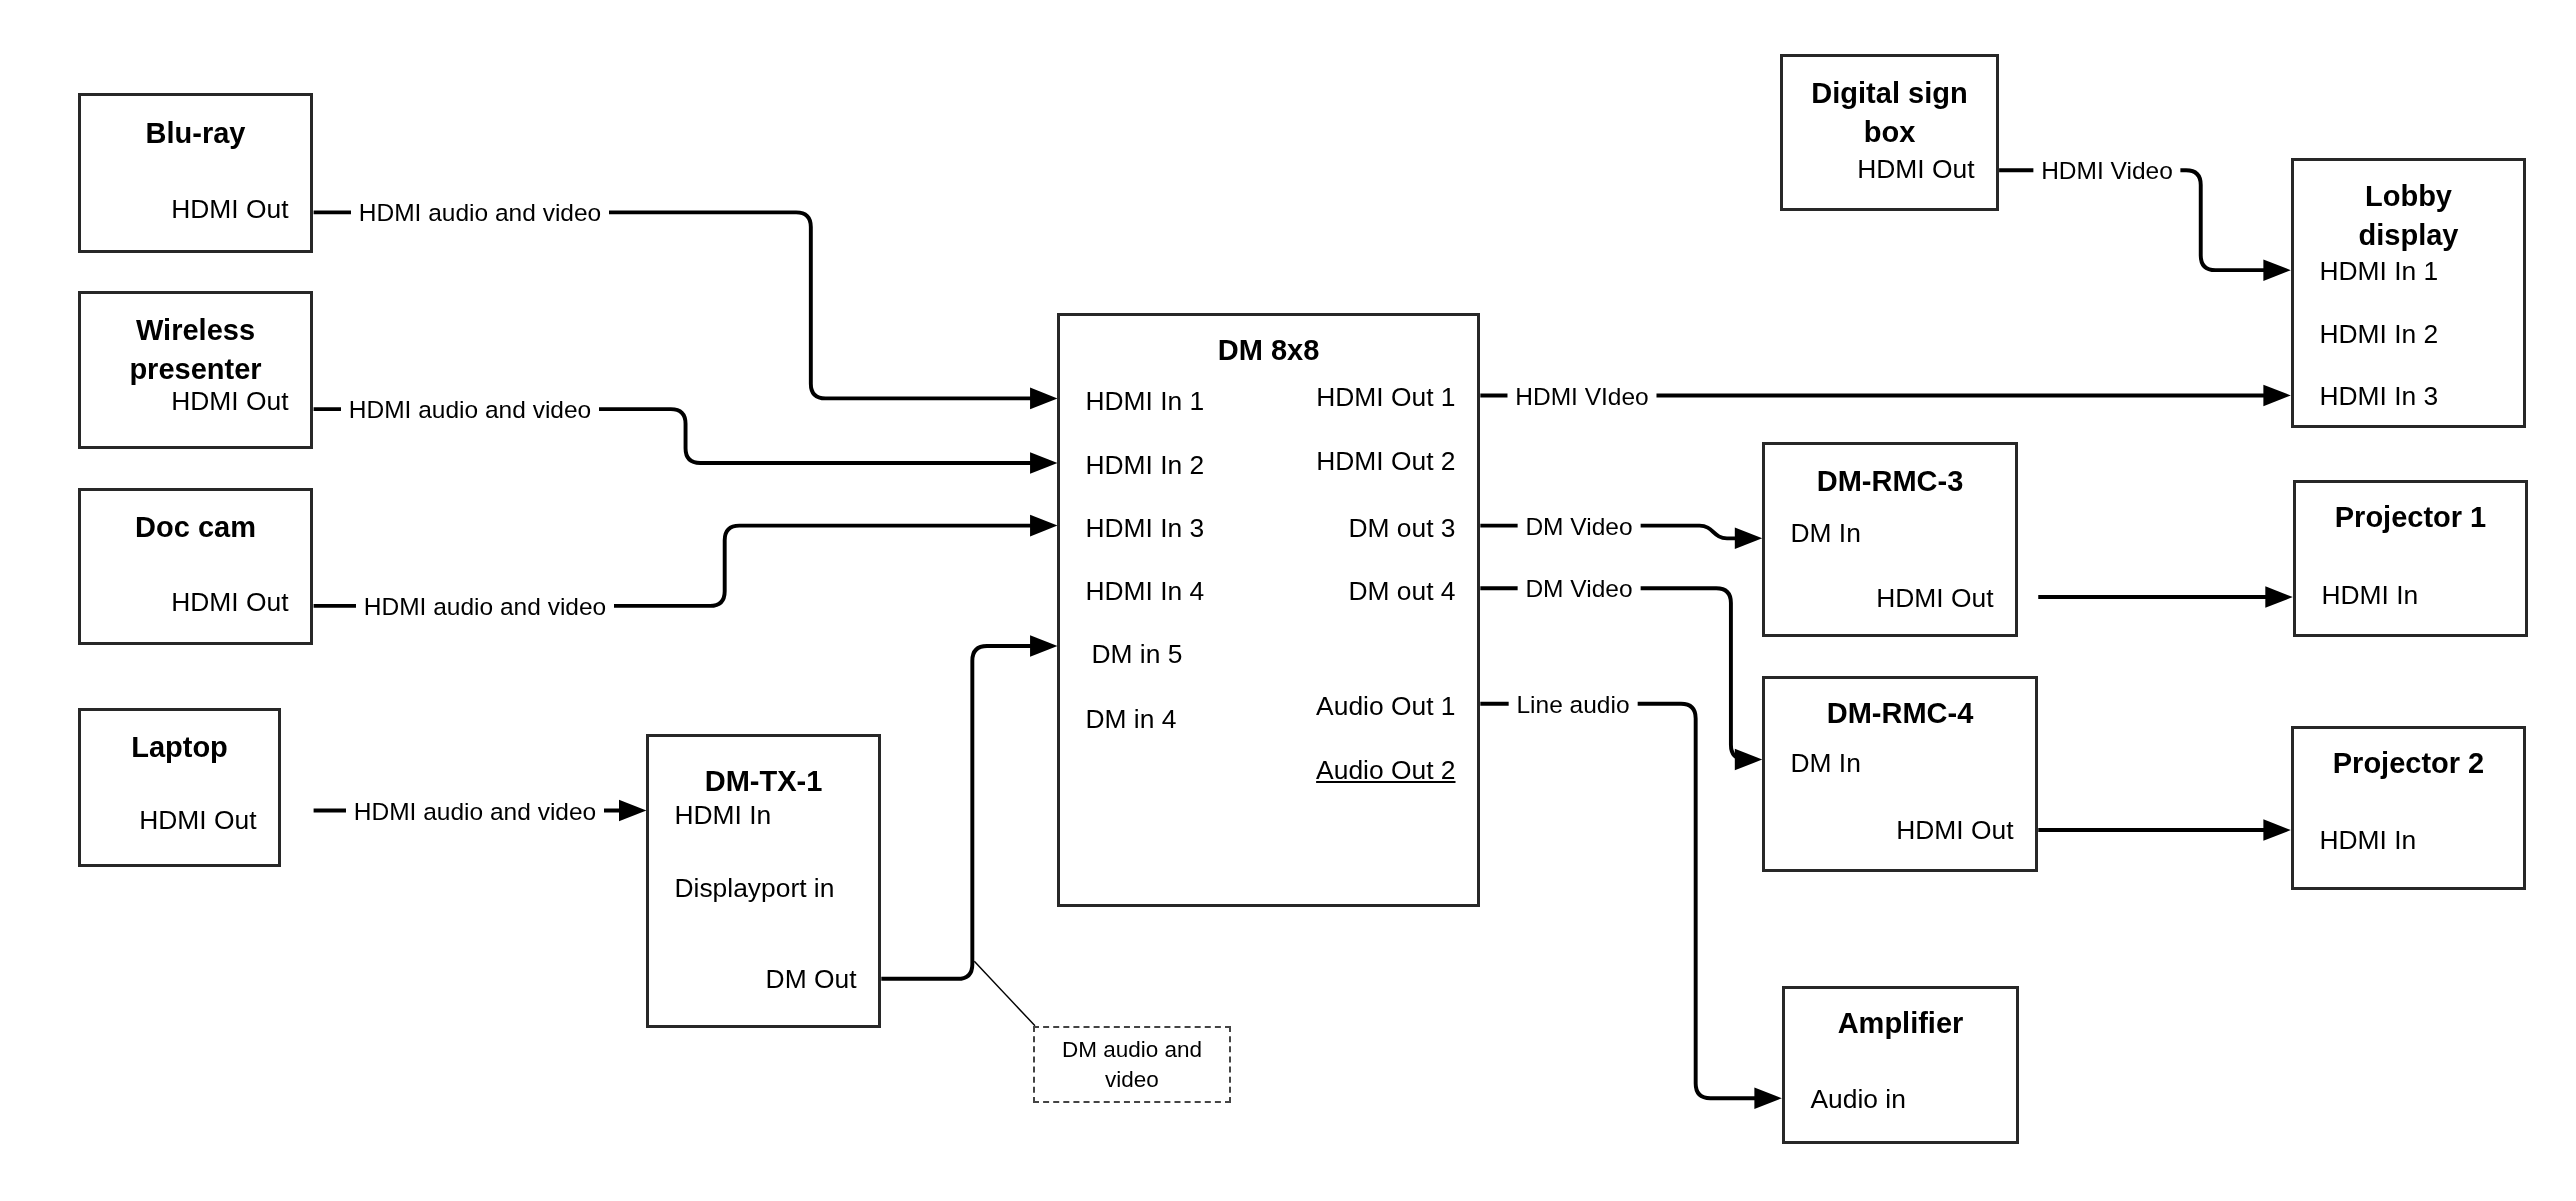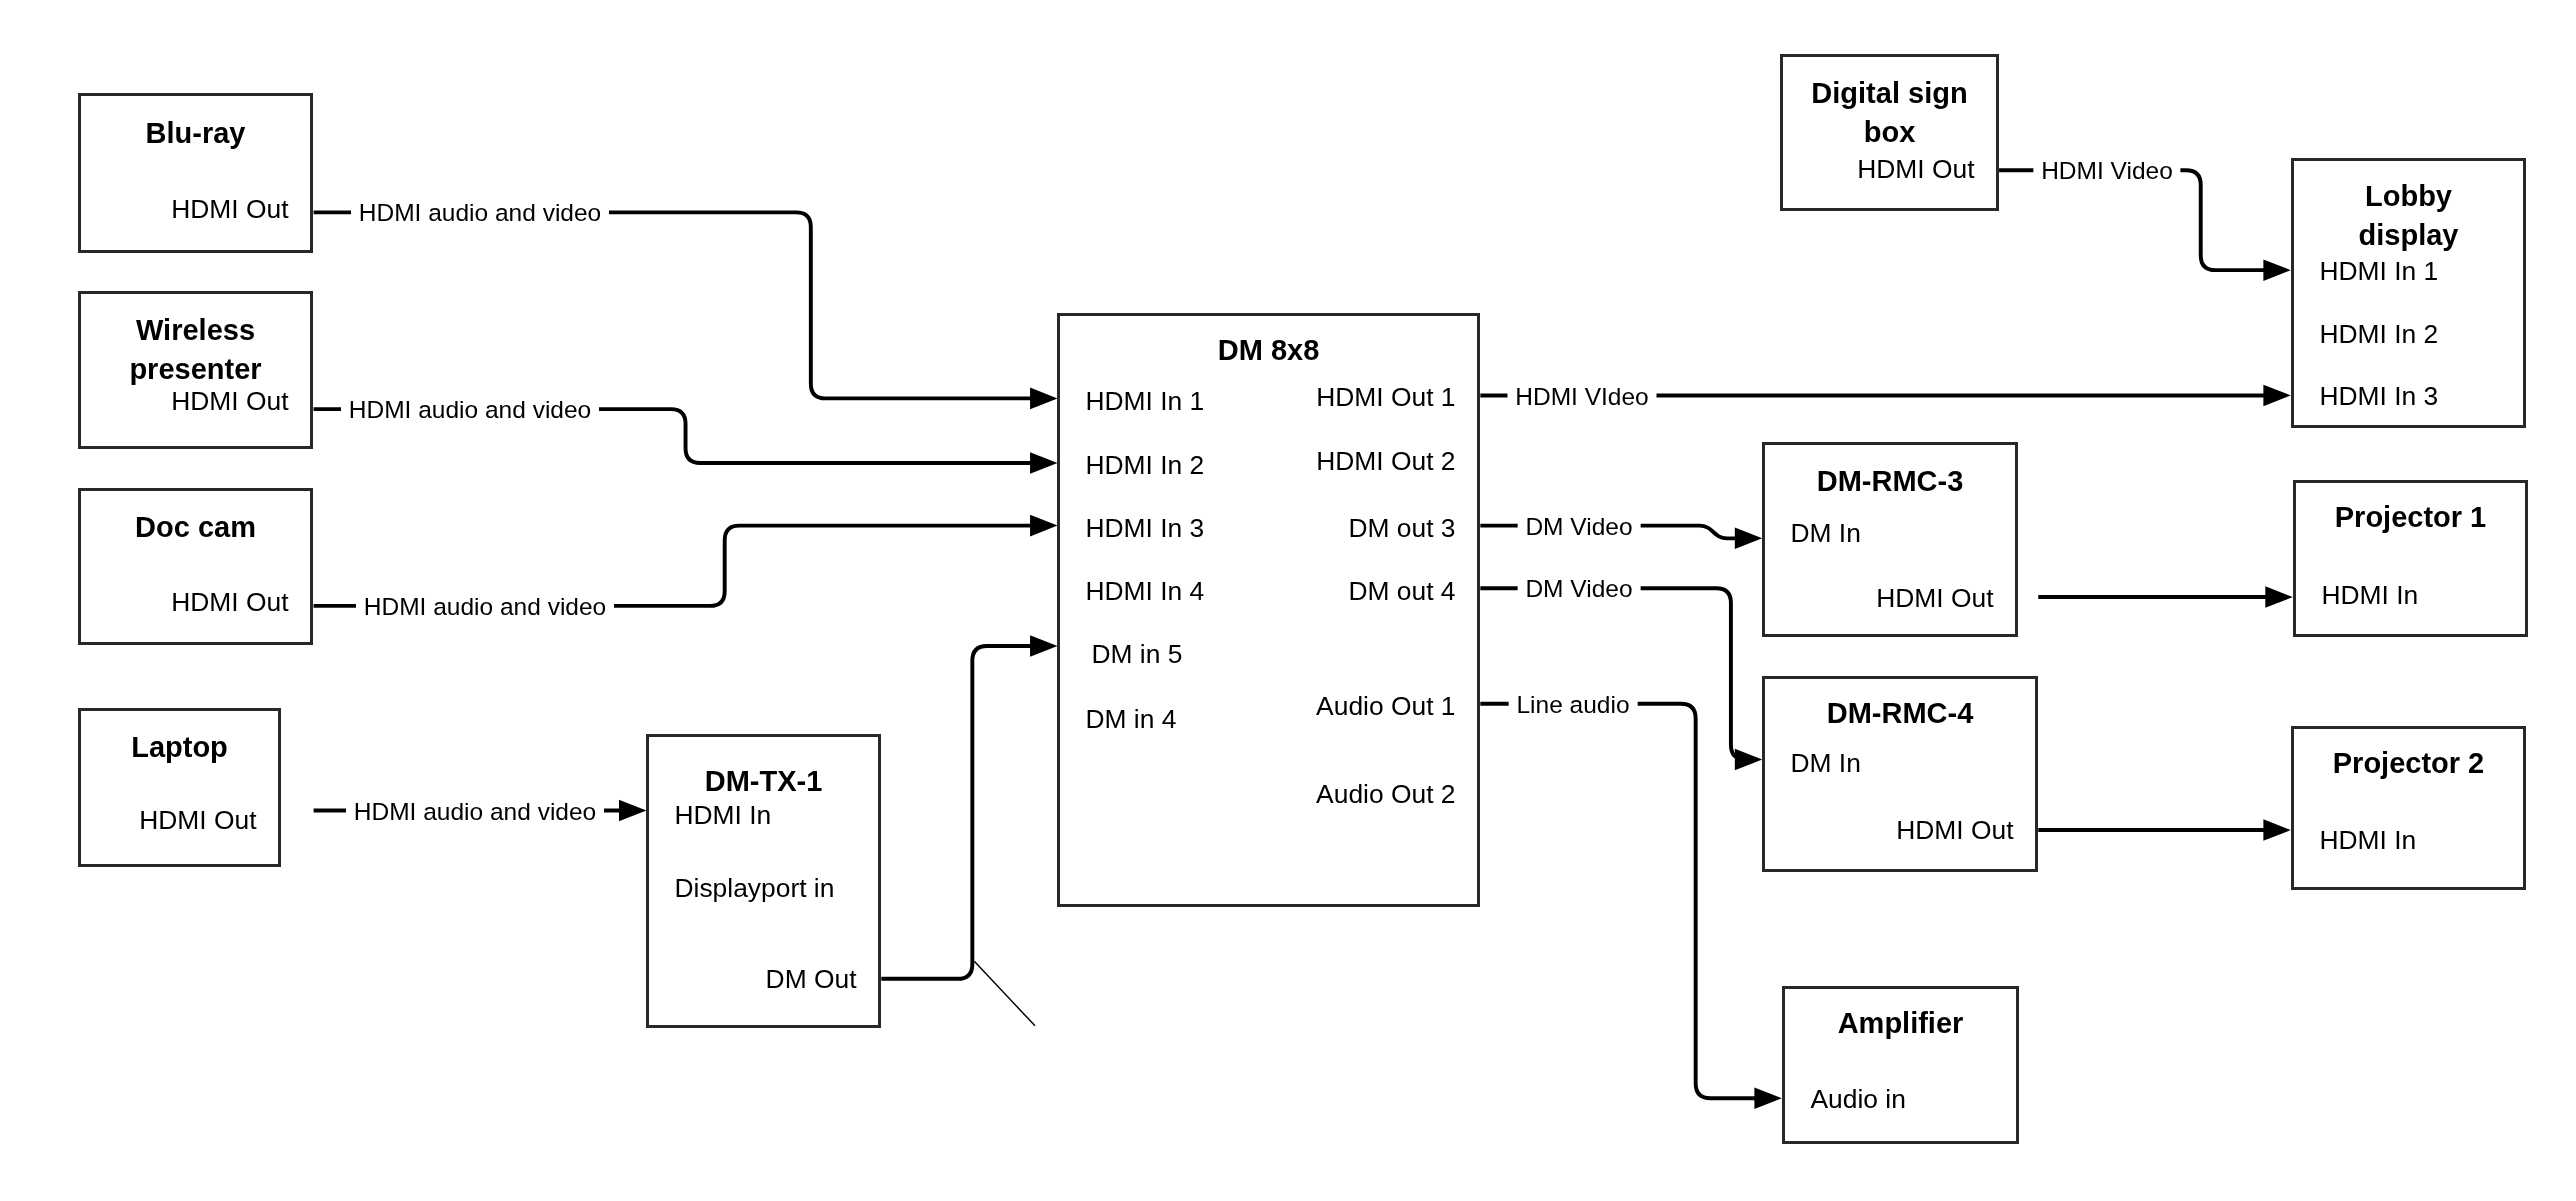--- a/index.html
+++ b/index.html
@@ -128,21 +128,21 @@
     <div class="port left" style="top:135px;">HDMI In 2</div>
     <div class="port left" style="top:198px;">HDMI In 3</div>
     <div class="port left" style="top:261px;">HDMI In 4</div>
     <div class="port left" style="top:324px;margin-left:6px;">DM in 5</div>
     <div class="port left" style="top:389px;">DM in 4</div>
     <div class="port right" style="top:67px;">HDMI Out 1</div>
     <div class="port right" style="top:131px;">HDMI Out 2</div>
     <div class="port right" style="top:198px;">DM out 3</div>
     <div class="port right" style="top:261px;">DM out 4</div>
     <div class="port right" style="top:376px;">Audio Out 1</div>
-    <div class="port right" style="top:464px;">Audio Out 2</div>
+    <div class="port right" style="top:440px;text-decoration:underline;">Audio Out 2</div>
   </div>
 
   <div class="node" style="left:1780px;top:54px;width:219px;height:157px;">
     <div class="node-title" style="top:16.6px;"><span style="max-width:176px;">Digital sign box</span></div>
     <div class="port right" style="top:98px;">HDMI Out</div>
   </div>
 
   <div class="node" style="left:2291px;top:158px;width:235px;height:270px;">
     <div class="node-title" style="top:15.7px;"><span style="max-width:147px;">Lobby display</span></div>
     <div class="port left" style="top:96px;">HDMI In 1</div>
@@ -170,20 +170,23 @@
   <div class="node" style="left:2291px;top:726px;width:235px;height:164px;">
     <div class="node-title" style="top:14.7px;">Projector 2</div>
     <div class="port left" style="top:97px;">HDMI In</div>
   </div>
 
   <div class="node" style="left:1782px;top:986px;width:237px;height:158px;">
     <div class="node-title" style="top:14.7px;">Amplifier</div>
     <div class="port left" style="top:96px;">Audio in</div>
   </div>
 
+  <div class="annotation" style="left:1033px;top:1026px;width:198px;height:77px;">
+    <span>DM audio and video</span>
+  </div>
 
   <div class="elabel" style="left:480px;top:212px;">HDMI audio and video</div>
   <div class="elabel" style="left:470px;top:409px;">HDMI audio and video</div>
   <div class="elabel" style="left:485px;top:606px;">HDMI audio and video</div>
   <div class="elabel" style="left:475px;top:811px;">HDMI audio and video</div>
   <div class="elabel" style="left:1582px;top:396px;">HDMI VIdeo</div>
   <div class="elabel" style="left:1579px;top:526px;">DM Video</div>
   <div class="elabel" style="left:1579px;top:588px;">DM Video</div>
   <div class="elabel" style="left:1573px;top:704px;">Line audio</div>
   <div class="elabel" style="left:2107px;top:170px;">HDMI Video</div>

